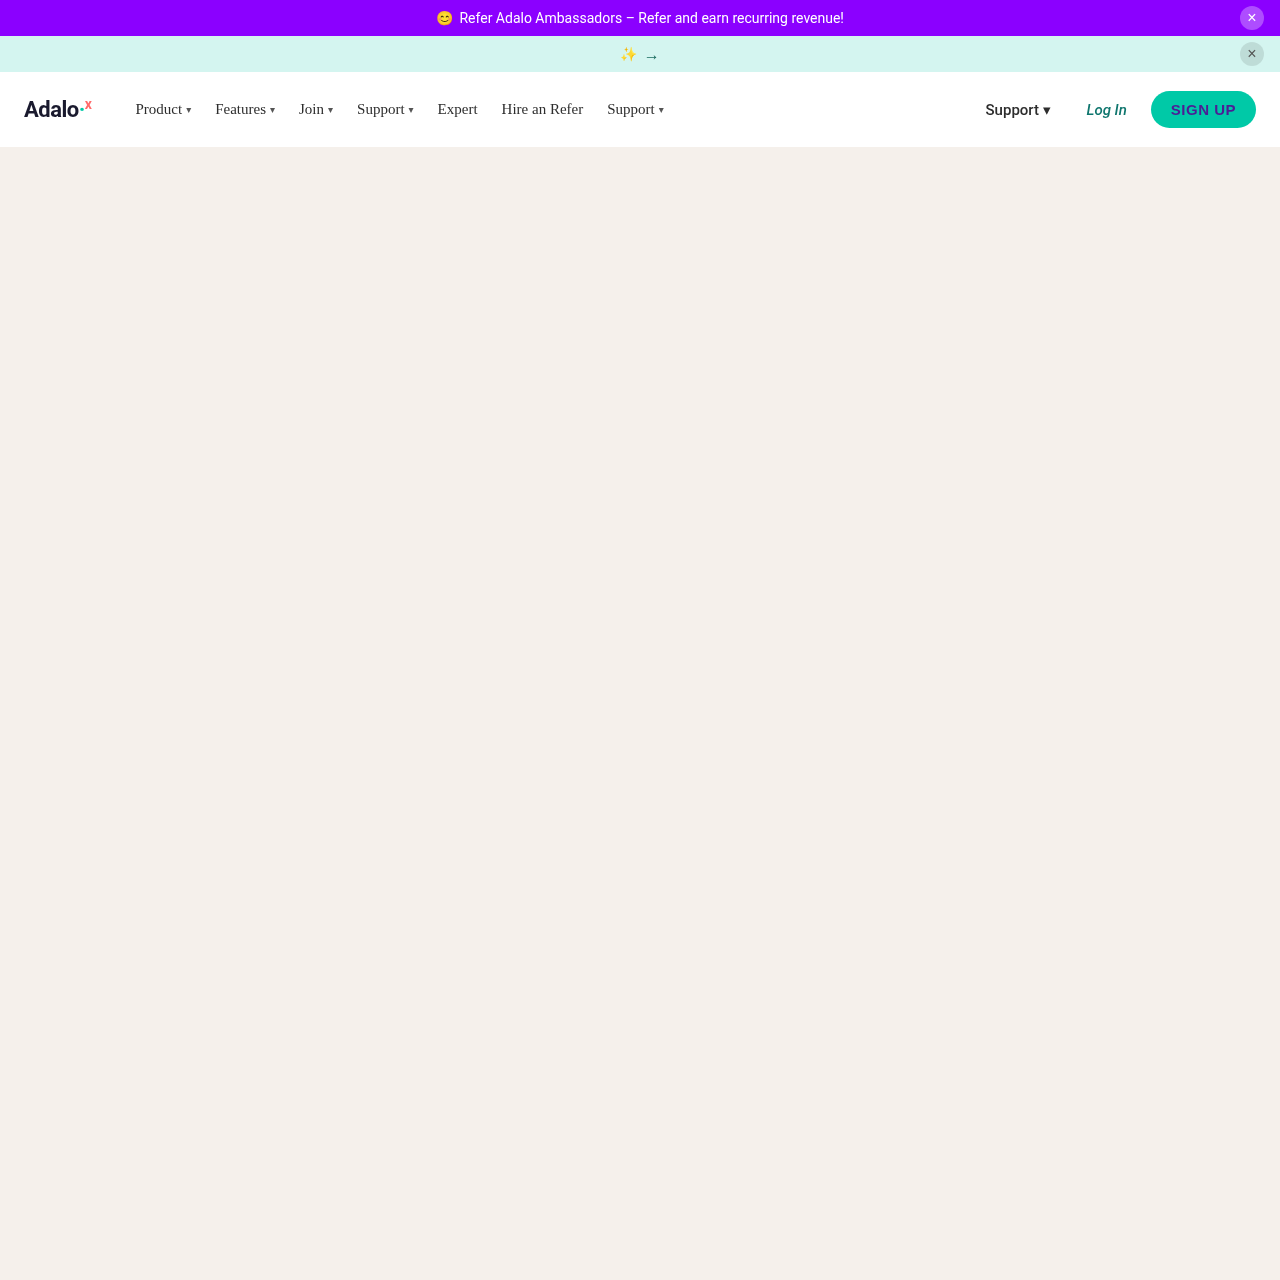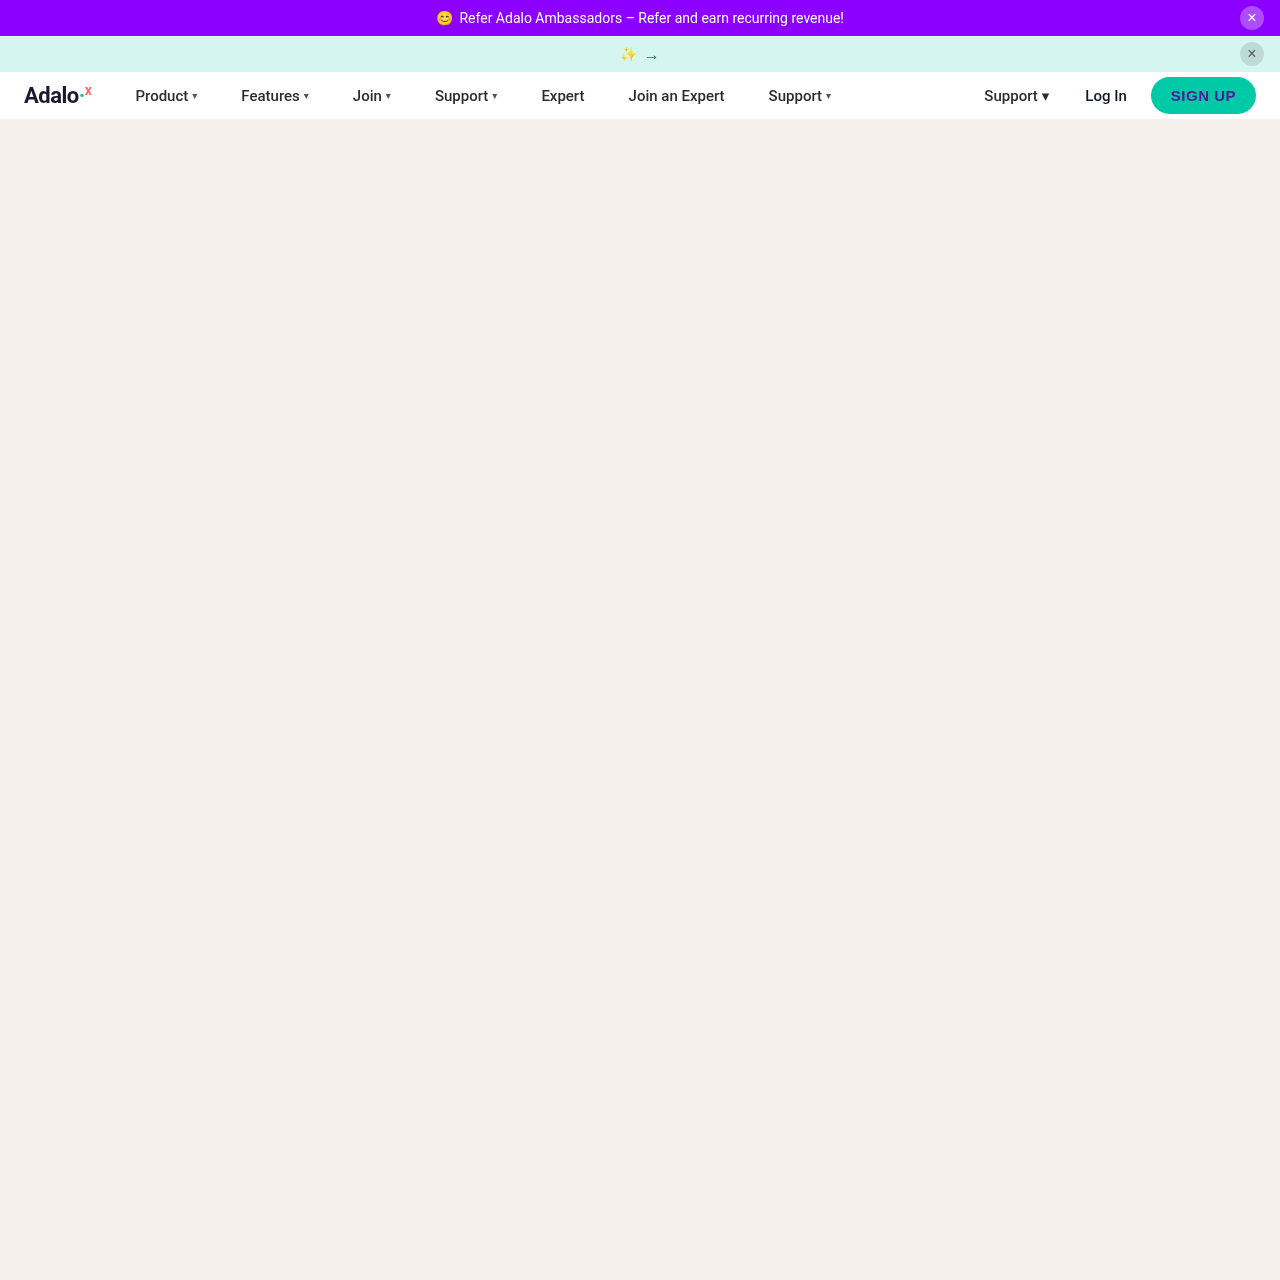--- a/index.html
+++ b/index.html
@@ -98,21 +98,21 @@
       background-color: rgba(0,0,0,0.1);
       color: #555;
     }
 
     
     .navbar {
       background-color: #ffffff;
       display: flex;
       align-items: center;
       padding: 0 24px;
-      height: 47px;
+      height: 75px;
       box-shadow: 0 1px 3px rgba(0,0,0,0.08);
     }
 
     .navbar-logo {
       display: flex;
       align-items: center;
       text-decoration: none;
       margin-right: 32px;
     }
 
@@ -128,22 +128,23 @@
     }
 
     .logo-x {
       color: #FF6B6B;
       font-size: 14px;
       vertical-align: super;
     }
 
     .navbar-nav {
       display: flex;
-      gap: 20px;
+      gap: 0;
       flex: 1;
+      font-family: Liberation Serif, serif;
     }
 
     .nav-item {
       display: flex;
       align-items: center;
       gap: 4px;
       padding: 8px 12px;
       font-size: 15px;
       color: #2d2d2d;
       cursor: pointer;
@@ -173,27 +174,28 @@
       font-size: 15px;
       color: #2d2d2d;
       cursor: pointer;
       border-radius: 6px;
       font-weight: 500;
     }
 
     .login-btn {
       padding: 8px 16px;
       font-size: 15px;
-      color: #0f172a;
+      color: #0f766e;
       cursor: pointer;
       border-radius: 6px;
       font-weight: 500;
       border: none;
       background: none;
       text-decoration: none;
+      font-style: italic;
     }
 
     .signup-btn {
       padding: 10px 20px;
       font-size: 15px;
       font-weight: 700;
       color: #4c1d95;
       background-color: #00C9A7;
       border: none;
       border-radius: 25px;
@@ -252,21 +254,21 @@
       <span class="chevron">▾</span>
     </a>
     <a class="nav-item" href="#">
       <span>Support</span>
       <span class="chevron">▾</span>
     </a>
     <a class="nav-item" href="#">
       <span>Expert</span>
     </a>
     <a class="nav-item" href="#">
-      <span>Join an Expert</span>
+      <span>Hire an Refer</span>
     </a>
     <a class="nav-item" href="#">
       <span>Support</span>
       <span class="chevron">▾</span>
     </a>
   </div>
 
   <div class="navbar-right">
     <div class="support-dropdown">
       <span>Support</span>

